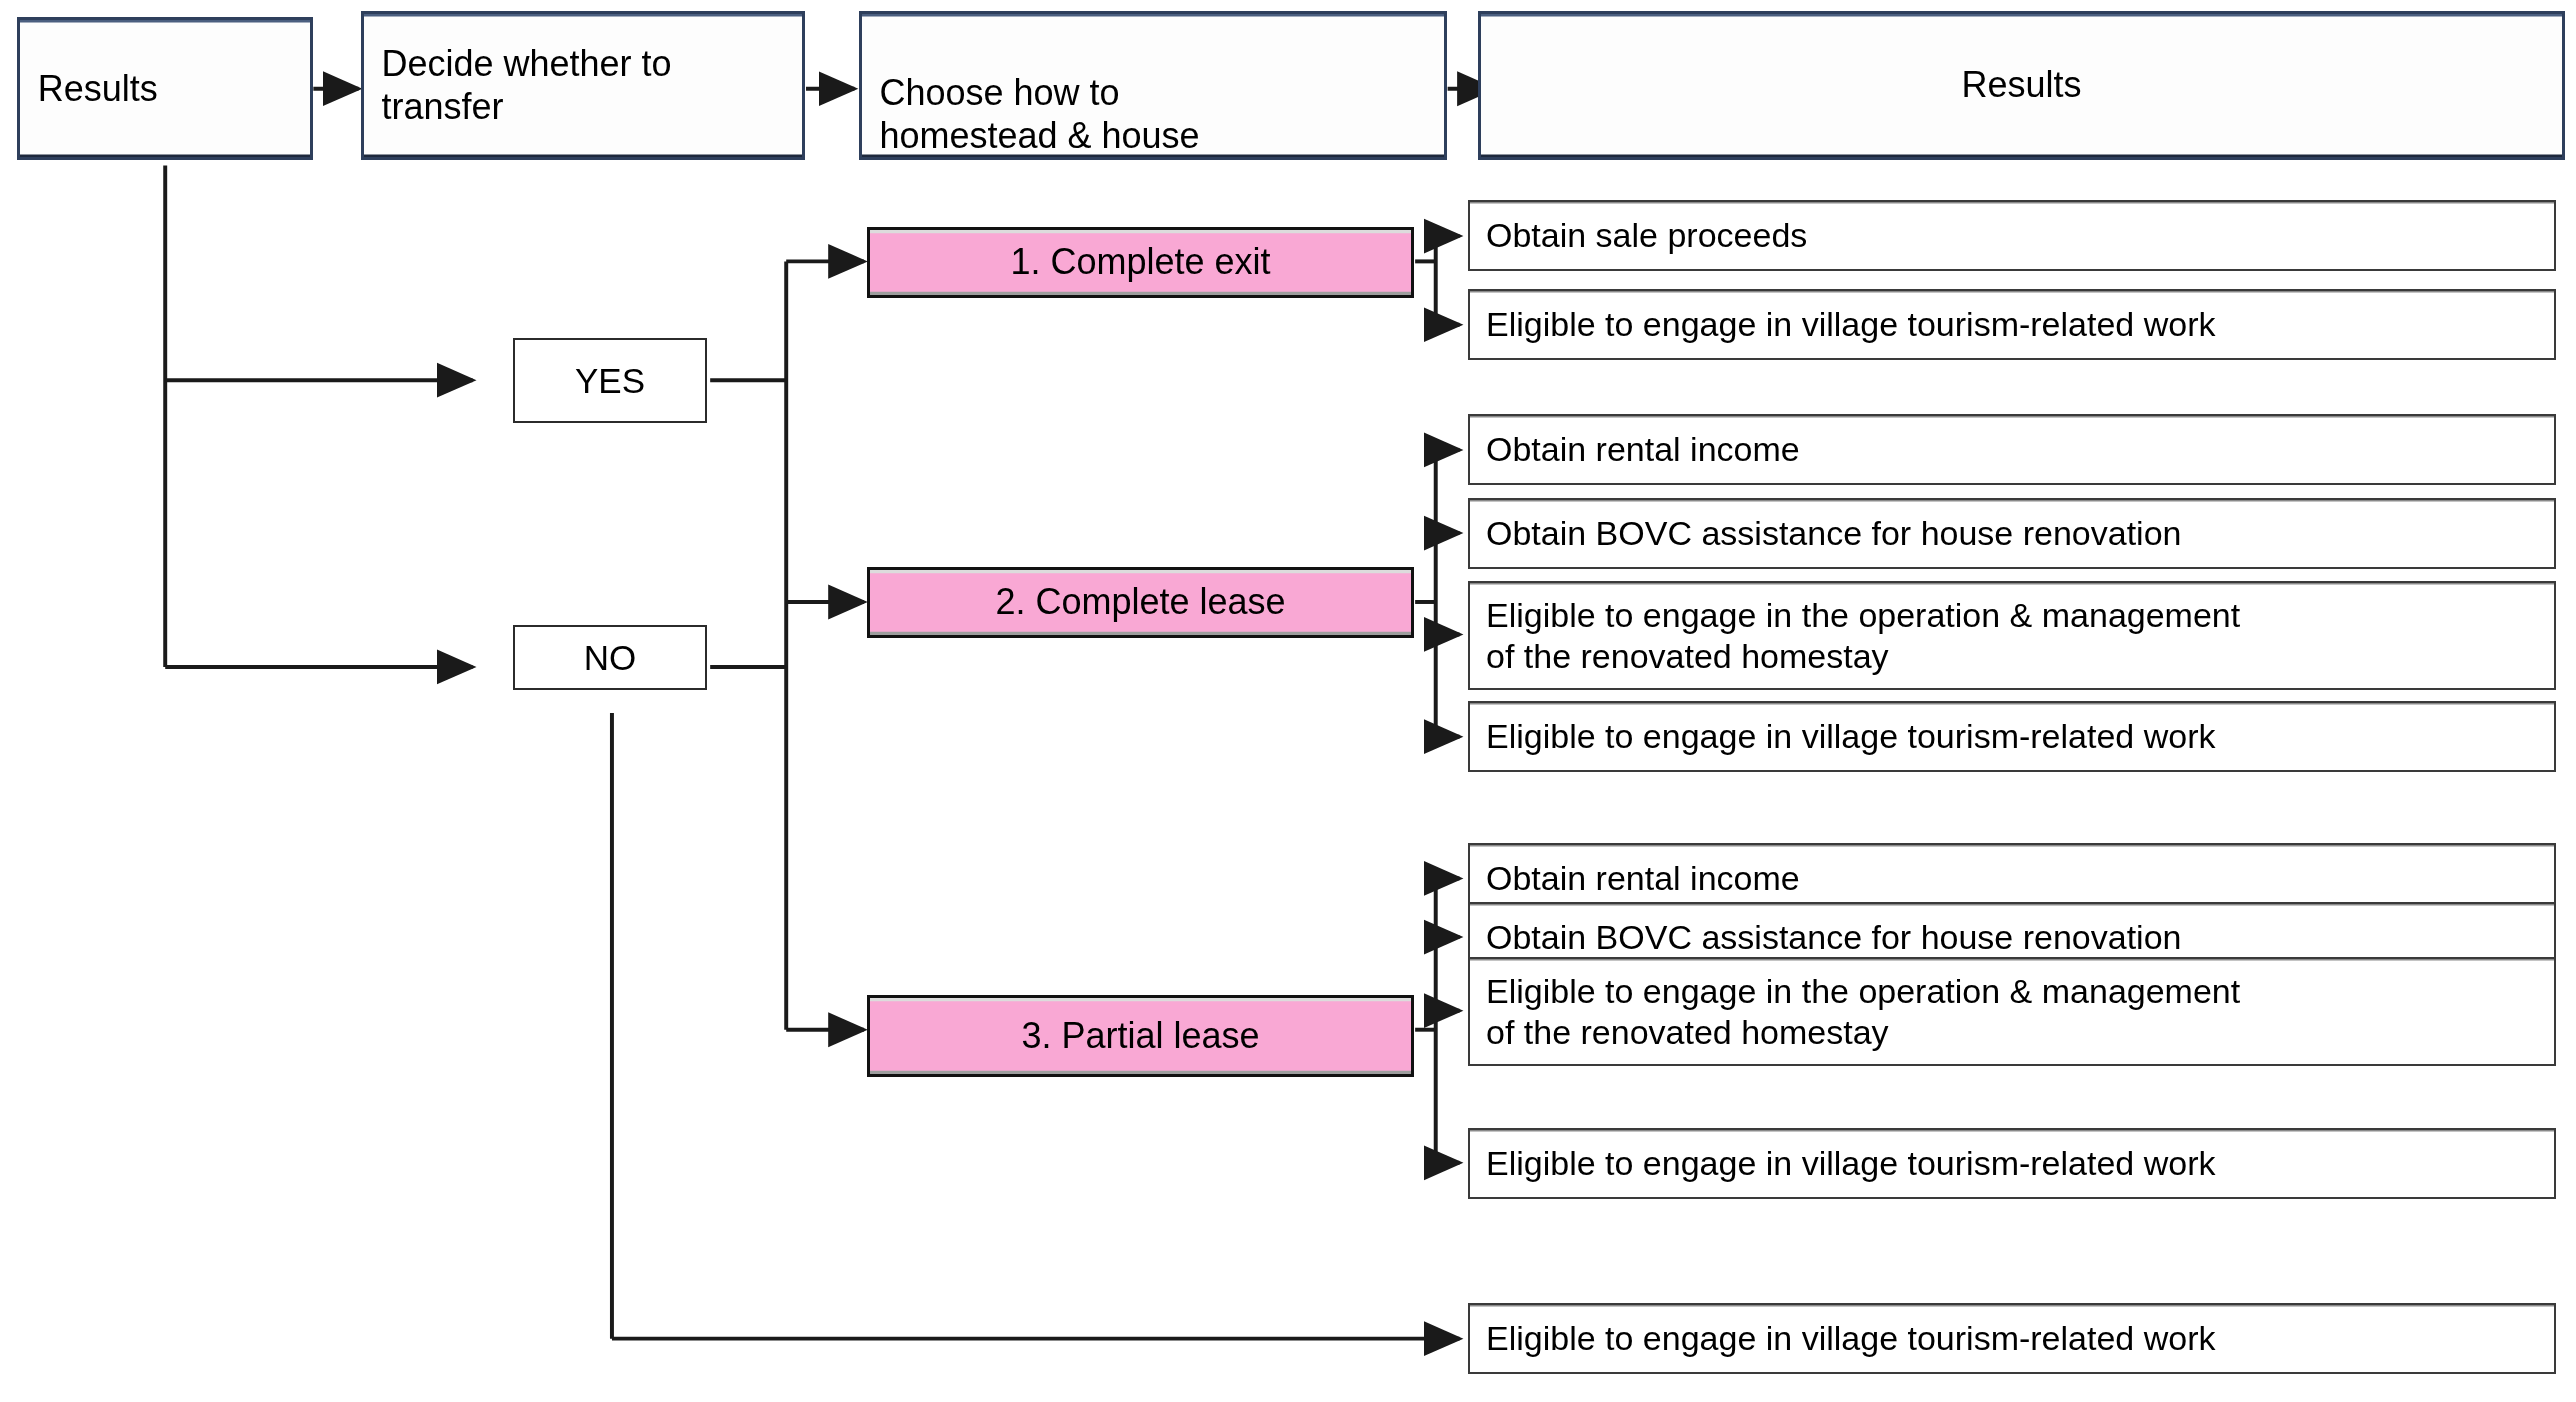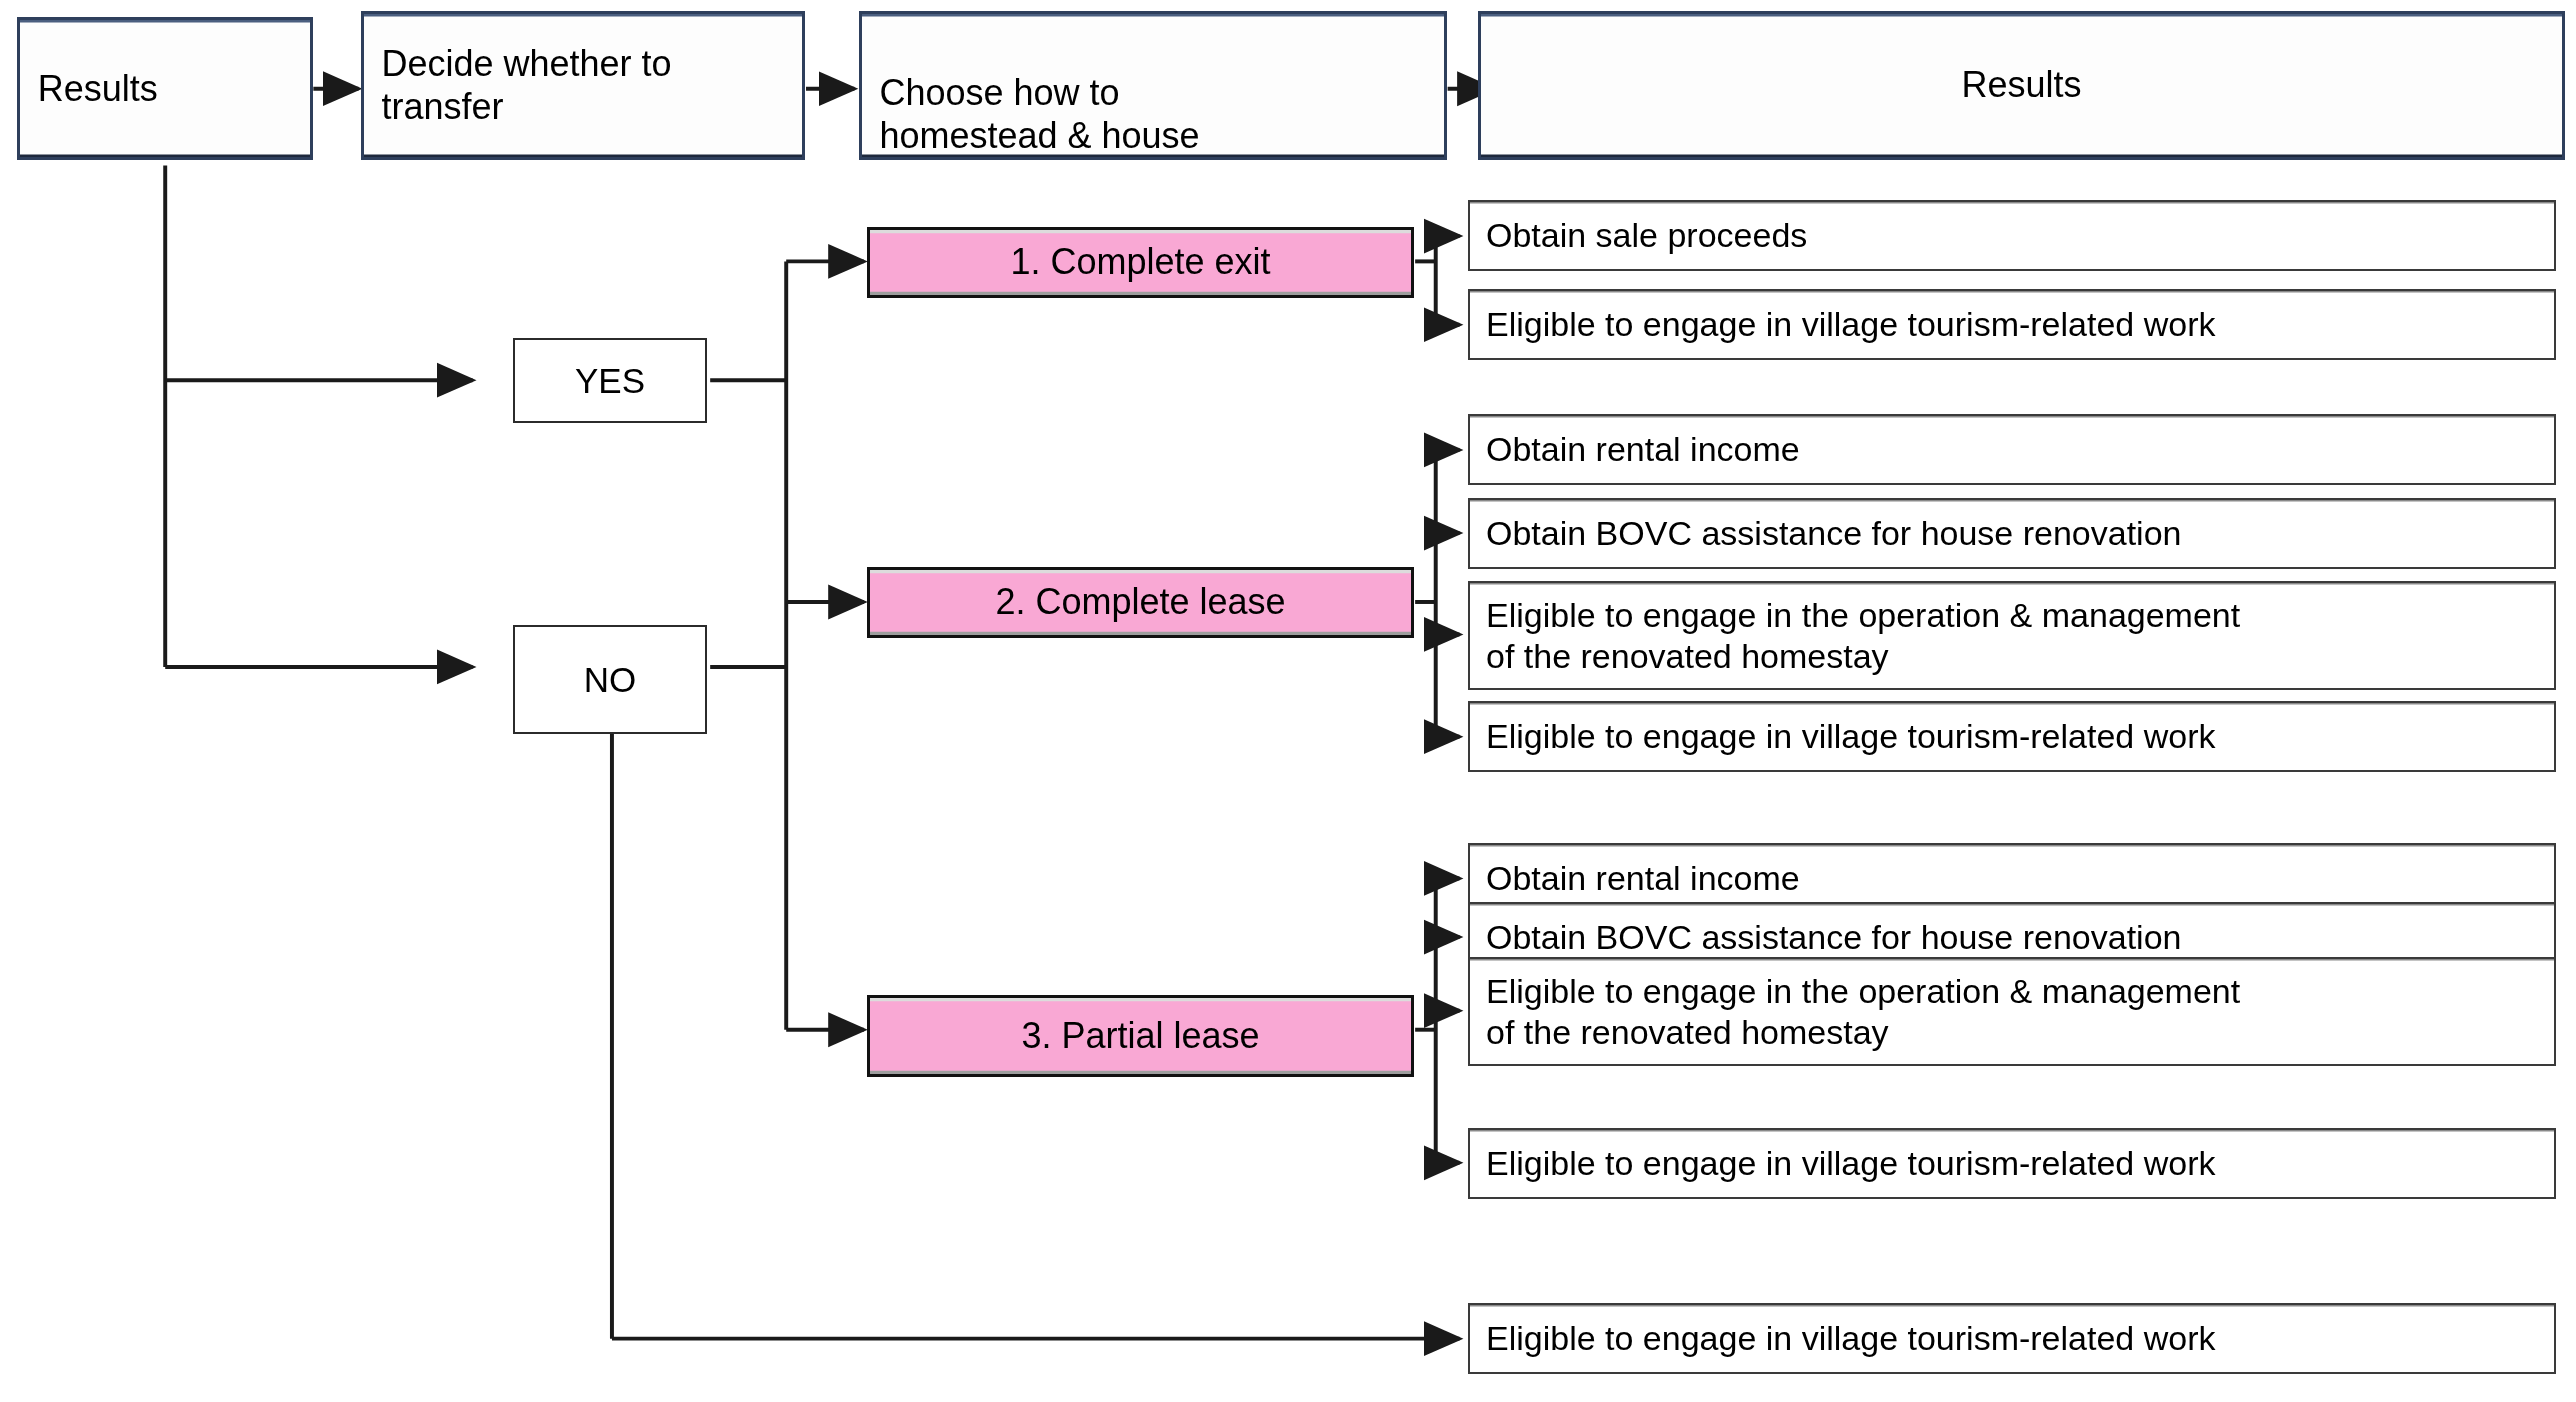--- a/index.html
+++ b/index.html
@@ -112,21 +112,21 @@
   </div>
 
   <div class="node hdr center" style="left:1478px;top:11px;width:1087px;height:149px;">
     <span class="txt">Results</span>
   </div>
 
   <div class="node yn" style="left:513px;top:338px;width:194px;height:85px;">
     <span class="txt">YES</span>
   </div>
 
-  <div class="node yn" style="left:513px;top:625px;width:194px;height:109px;">
+  <div class="node yn" style="left:513px;top:625px;width:194px;height:65px;">
     <span class="txt">NO</span>
   </div>
 
   <div class="node opt" style="left:867px;top:227px;width:547px;height:71px;">
     <span class="txt">1. Complete exit</span>
   </div>
 
   <div class="node opt" style="left:867px;top:567px;width:547px;height:71px;">
     <span class="txt">2. Complete lease</span>
   </div>

